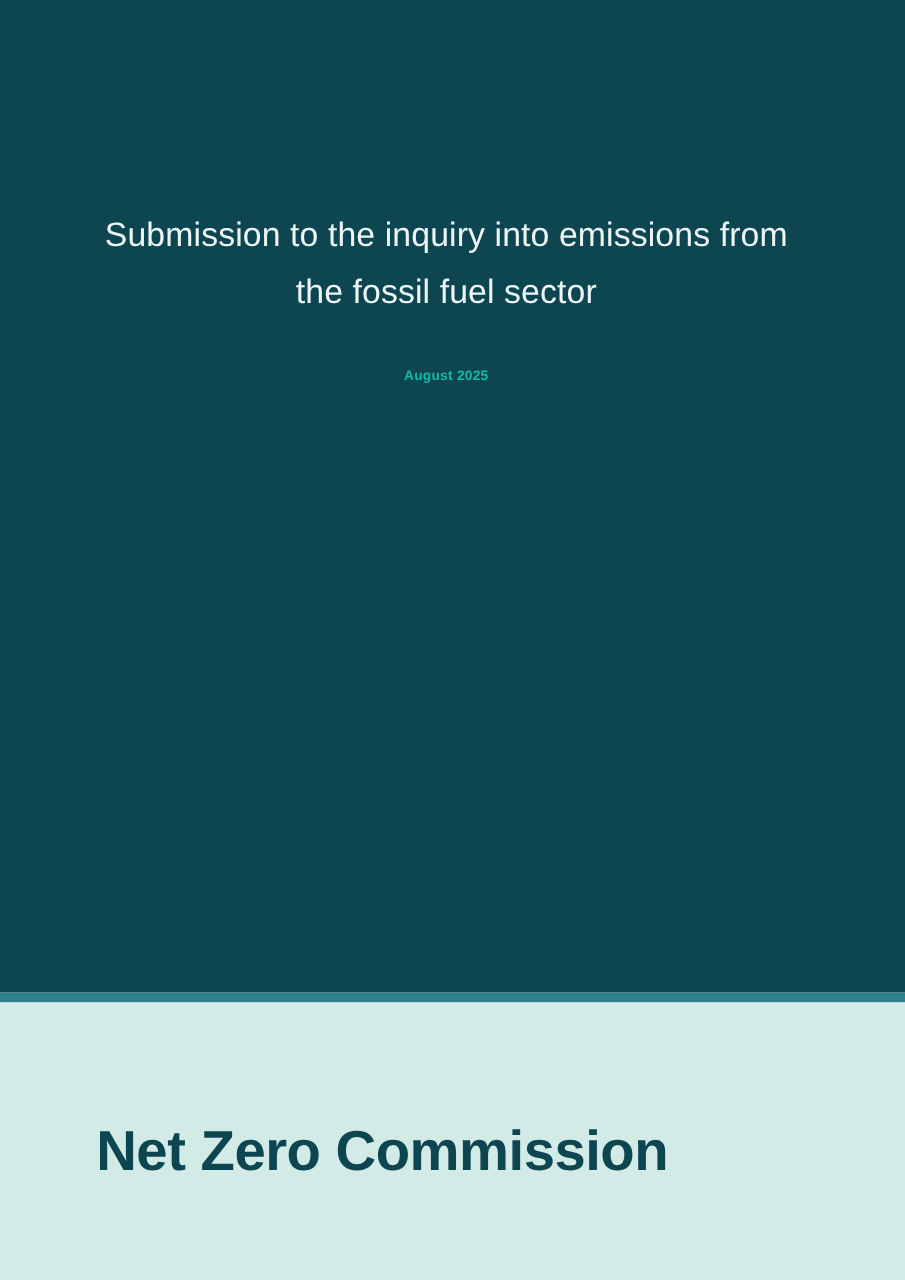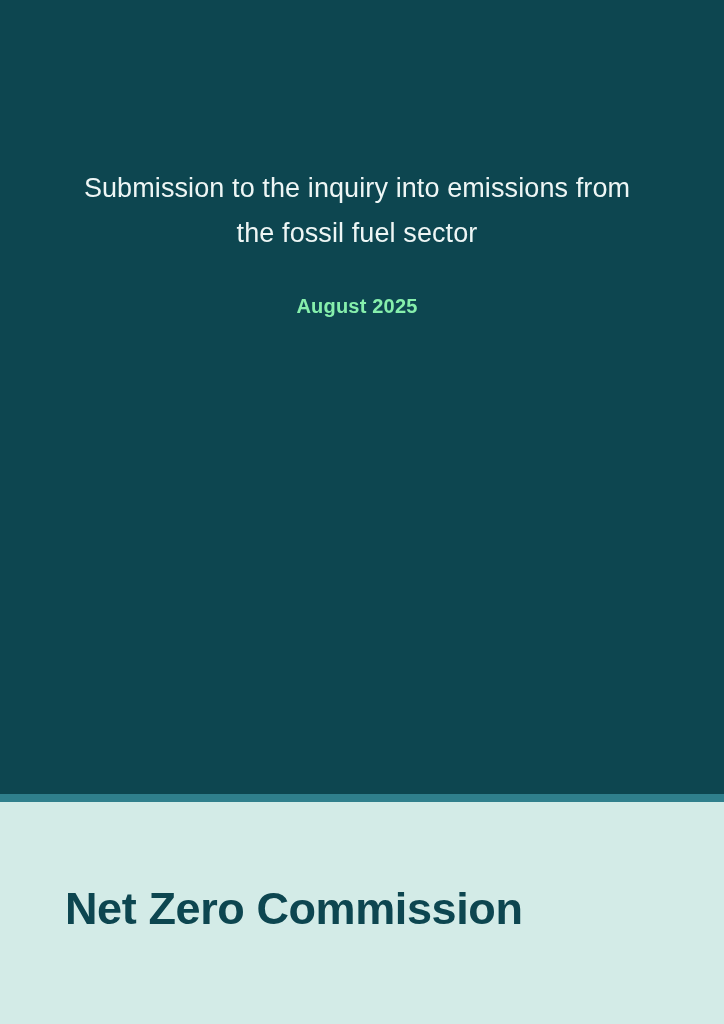--- a/index.html
+++ b/index.html
@@ -37,39 +37,39 @@
     margin: 0;
     color: #eef6f5;
     font-size: 27px;
     line-height: 1.65;
     font-weight: 400;
     letter-spacing: 0.1px;
   }
   .doc-date {
     margin: 0;
     padding-top: 40px;
-    color: #86efac;
-    font-size: 20px;
+    color: #14b8a6;
+    font-size: 11px;
     font-weight: 700;
     letter-spacing: 0.2px;
   }
   .accent-bar {
     flex: 0 0 8px;
     background: #2f7f8c;
   }
   .footer {
     flex: 1 1 auto;
     background: #d3ebe7;
     position: relative;
   }
   .brand {
     position: absolute;
     left: 65px;
     top: 84px;
-    margin: 0;
+    margin: 12px;
     color: #0d4650;
     font-size: 45px;
     font-weight: 700;
     letter-spacing: -0.4px;
     line-height: 1;
   }
 </style>
 </head>
 <body>
 

